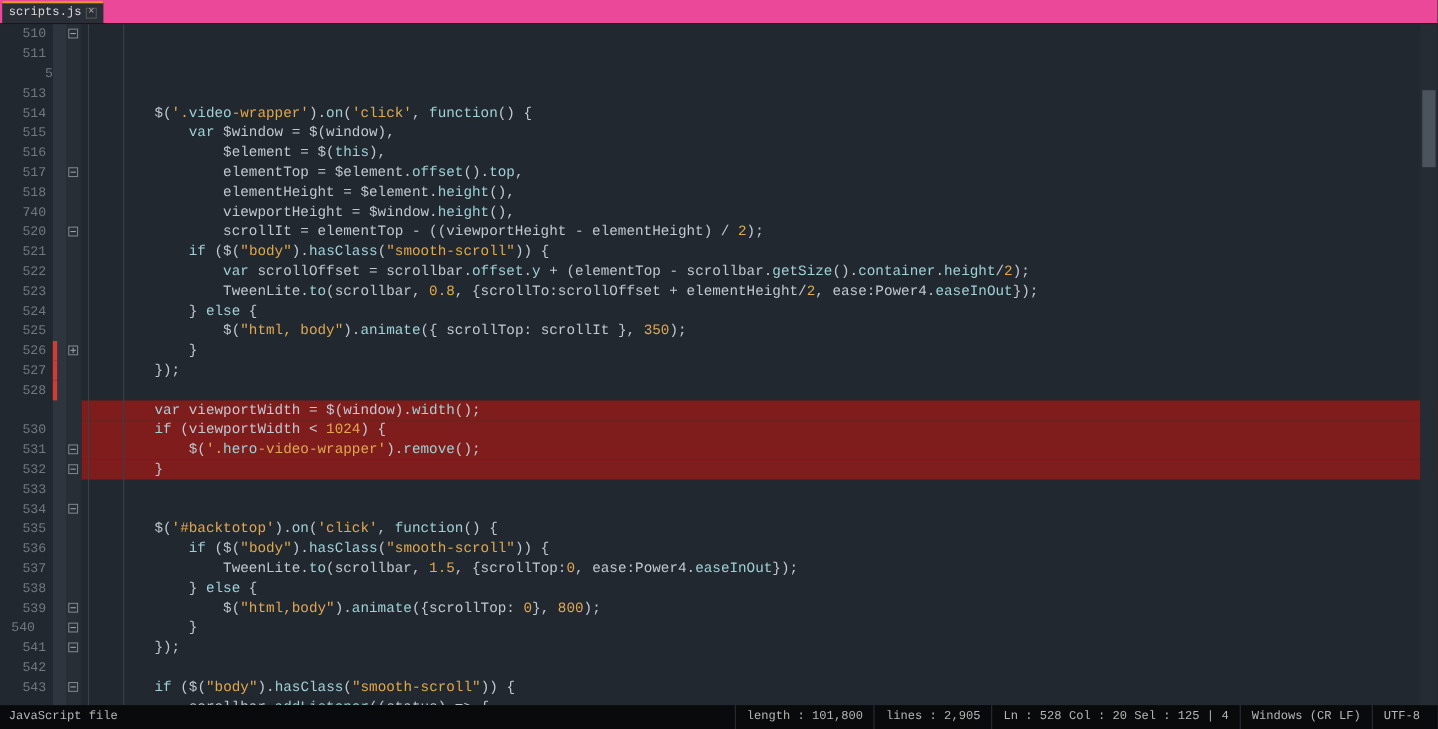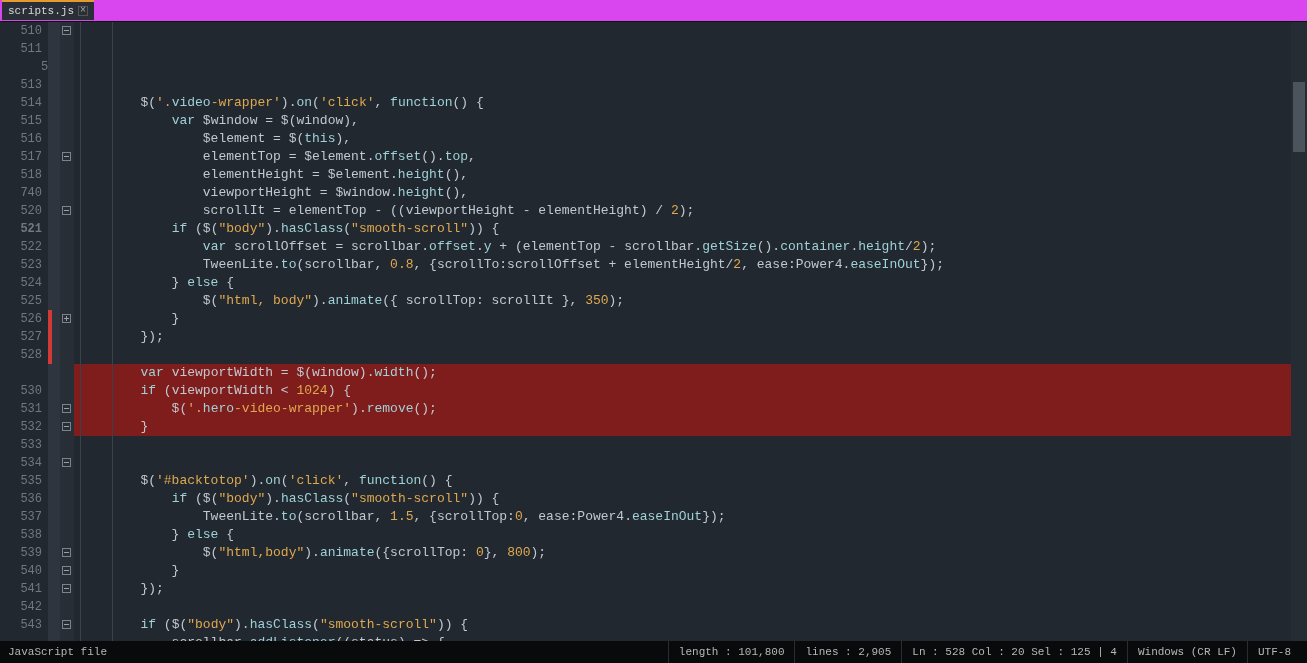--- a/index.html
+++ b/index.html
@@ -1,17 +1,17 @@
 <!DOCTYPE html>
 <html><head>
 <meta charset="utf-8">
 <style>
 *{margin:0;padding:0;box-sizing:border-box}
 html,body{width:1307px;height:663px;overflow:hidden;font-family:Consolas,'Courier New',monospace;font-size:13px;background:#1d232b;color:#c1c8d0}
-.tabbar{height:22px;background:#d946ef;border-bottom:1px solid #0a0b0d;display:flex;align-items:flex-start;padding-left:2px}
+.tabbar{height:22px;background:#ec4899;border-bottom:1px solid #0a0b0d;display:flex;align-items:center;padding-left:2px}
 .tab{height:20px;background:#2a2f37;padding:2px 6px;display:flex;align-items:center;gap:4px;border-top:2px solid #e59b2c;font-size:11px;color:#d8d8d8}
 .tab .close{width:10px;height:10px;display:inline-flex;align-items:center;justify-content:center;font-size:10px;color:#aaa;border:1px solid #555;line-height:1}
 .editor{position:relative;height:619px;display:flex;background:#212830}
 .gutter-ln{width:48px;background:#212830;color:#71787f;text-align:right;padding-right:6px;line-height:18px;font-size:12px;user-select:none}
 .gutter-marks{width:12px;background:#2e353e;line-height:18px;font-size:12px;text-align:center;color:#787b7f;user-select:none;position:relative}
 .gutter-marks .mrow{height:18px;display:flex;align-items:center;justify-content:center}
 .gutter-fold{width:14px;background:#272e36;line-height:18px;user-select:none}
 .gutter-fold .frow{height:18px;position:relative}
 .gutter-fold .box{position:absolute;left:2px;top:4px;width:9px;height:9px;border:1px solid #7b8289;background:#272e36}
 .gutter-fold .box::before,.gutter-fold .box::after{content:'';position:absolute;background:#9aa0a7}
@@ -49,40 +49,40 @@
       <div style="height: 18px;">511</div>
       <div style="height: 18px; padding-left: 41px;">512</div>
       <div style="height: 18px;">513</div>
       <div style="height: 18px;">514</div>
       <div style="height: 18px;">515</div>
       <div style="height: 18px;">516</div>
       <div style="height: 18px;">517</div>
       <div style="height: 18px;">518</div>
       <div style="height: 18px;">740</div>
       <div style="height: 18px;">520</div>
-      <div style="height: 18px; font-weight: bold;">521</div>
+      <div style="height: 18px;">521</div>
       <div style="height: 18px;">522</div>
       <div style="height: 18px;">523</div>
       <div style="height: 18px;">524</div>
       <div style="height: 18px;">525</div>
       <div style="height: 18px;">526</div>
       <div style="height: 18px;">527</div>
       <div style="height: 18px;">528</div>
       <div style="height: 18px; padding-left: 48px;">529</div>
       <div style="height: 18px;">530</div>
       <div style="height: 18px;">531</div>
       <div style="height: 18px;">532</div>
       <div style="height: 18px;">533</div>
       <div style="height: 18px;">534</div>
       <div style="height: 18px;">535</div>
       <div style="height: 18px;">536</div>
       <div style="height: 18px;">537</div>
       <div style="height: 18px;">538</div>
       <div style="height: 18px;">539</div>
-      <div style="height: 18px;">540</div>
+      <div style="height: 18px; text-align: center;">540</div>
       <div style="height: 18px;">541</div>
       <div style="height: 18px;">542</div>
       <div style="height: 18px;">543</div>
     </div>
   <div class="gutter-marks" id="gut-mk">
       <div class="mrow"></div>
       <div class="mrow"></div>
       <div class="mrow"></div>
       <div class="mrow"></div>
       <div class="mrow"></div>

